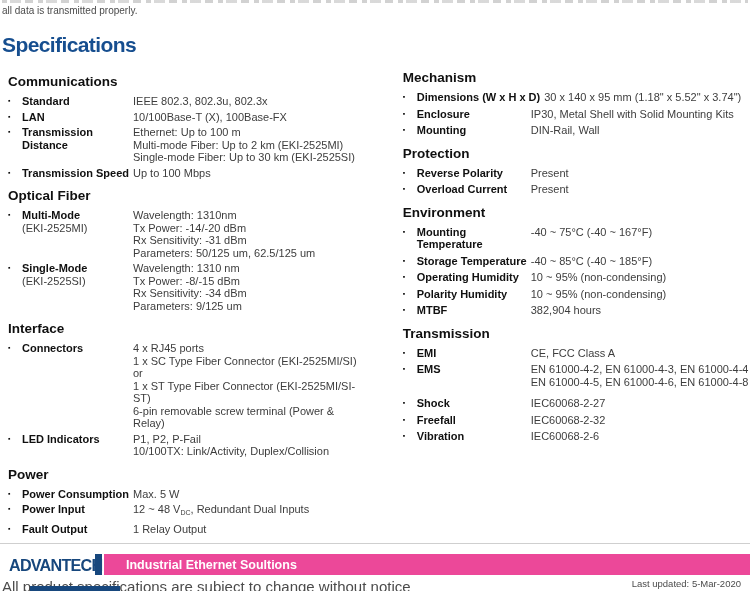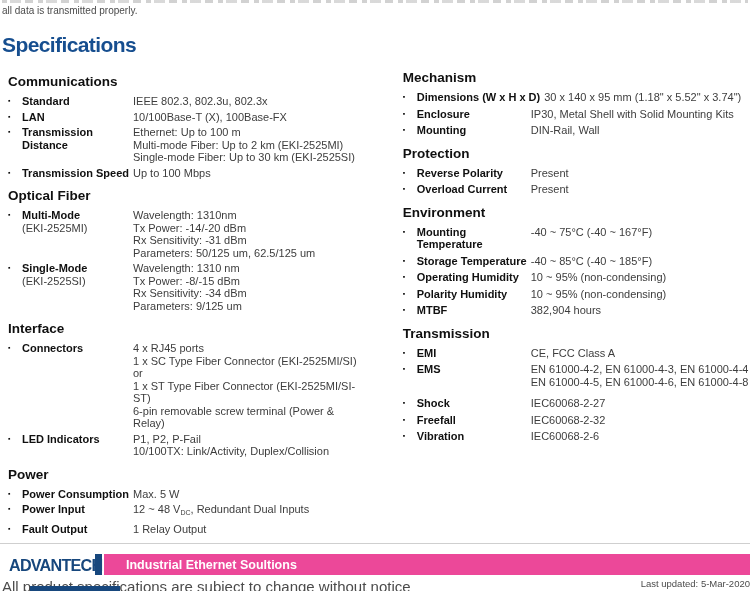--- a/index.html
+++ b/index.html
@@ -50,21 +50,21 @@
   .logo {
     position:absolute; left:9px; top:4px; font-size:17px; font-weight:bold;
     color:#17477d; letter-spacing:-0.8px; transform:scaleX(0.95); transform-origin:left;
   }
   .logo-divider { position:absolute; left:95px; top:2px; width:7px; height:21px; background:#17477d; }
   .banner { position:absolute; left:104px; top:2px; width:646px; height:21px; background:#ec4899; }
   .banner-text {
     position:absolute; left:22px; top:4px; color:#ffffff; font-weight:bold; font-size:12.5px;
   }
   .disclaimer { position:absolute; left:2px; top:26px; font-size:15px; color:#4b4b4b; }
-  .last-updated { position:absolute; right:0; top:26px; font-size:9.5px; color:#4b4b4b; }
+  .last-updated { position:absolute; right:9px; top:26px; font-size:9.5px; color:#4b4b4b; }
   .bottom-bar { position:absolute; left:30px; top:586px; width:90px; height:8px; background:#17477d; }
 </style>
 </head>
 <body>
 
 <div class="clipped-strip"></div>
 <div class="intro">all data is transmitted properly.</div>
 <div class="page-title">Specifications</div>
 
 <div class="columns">

